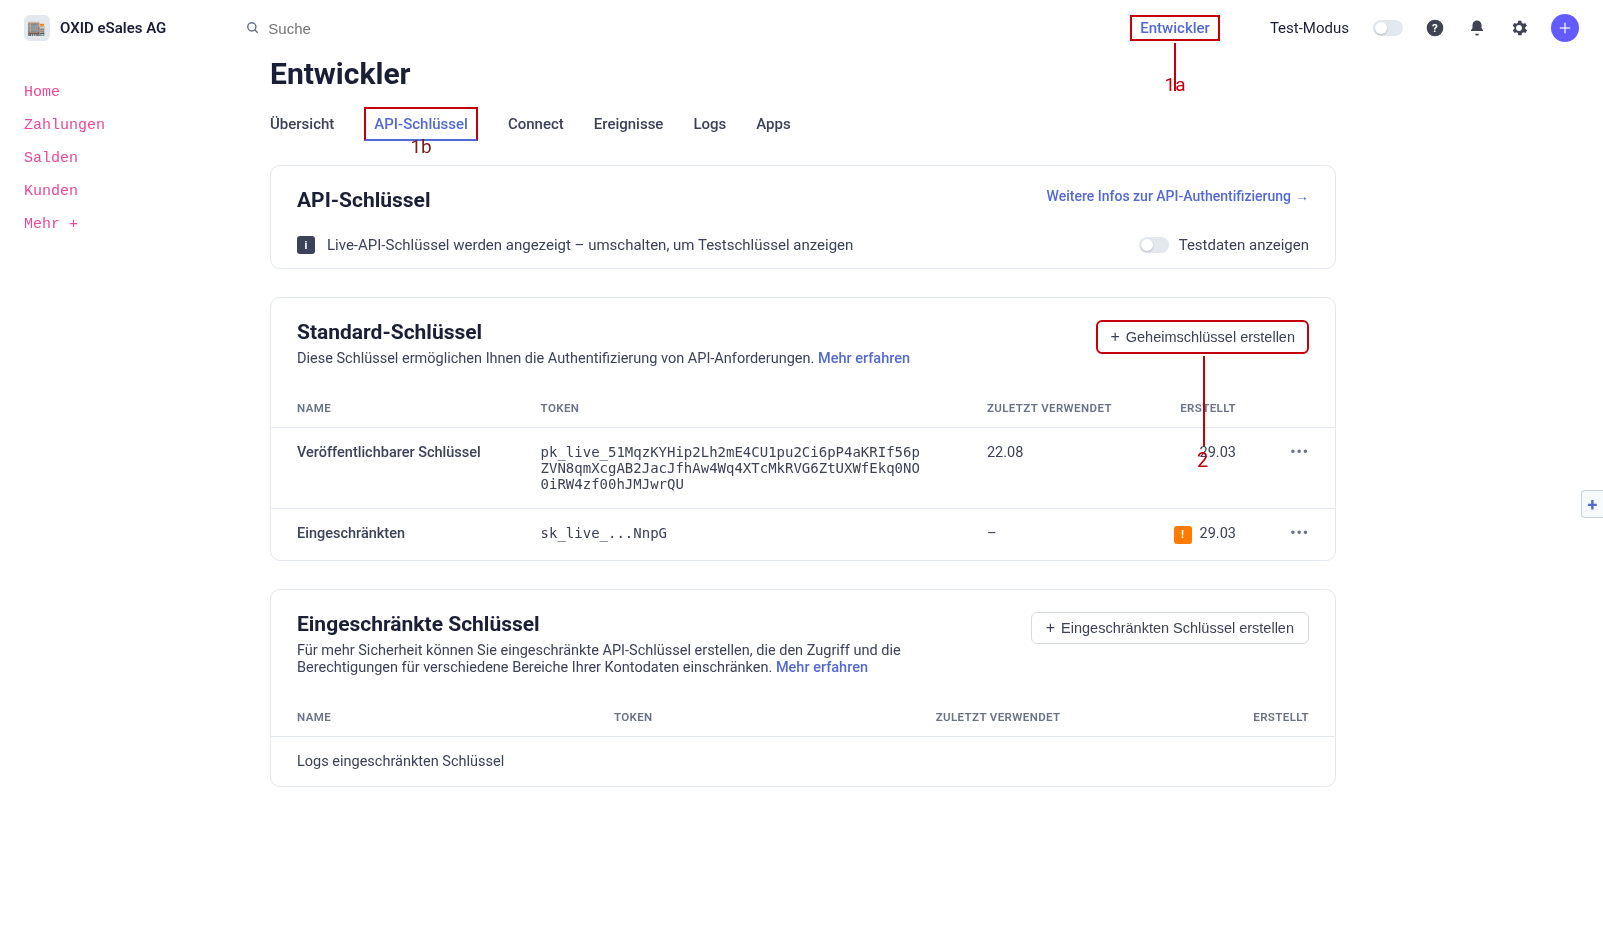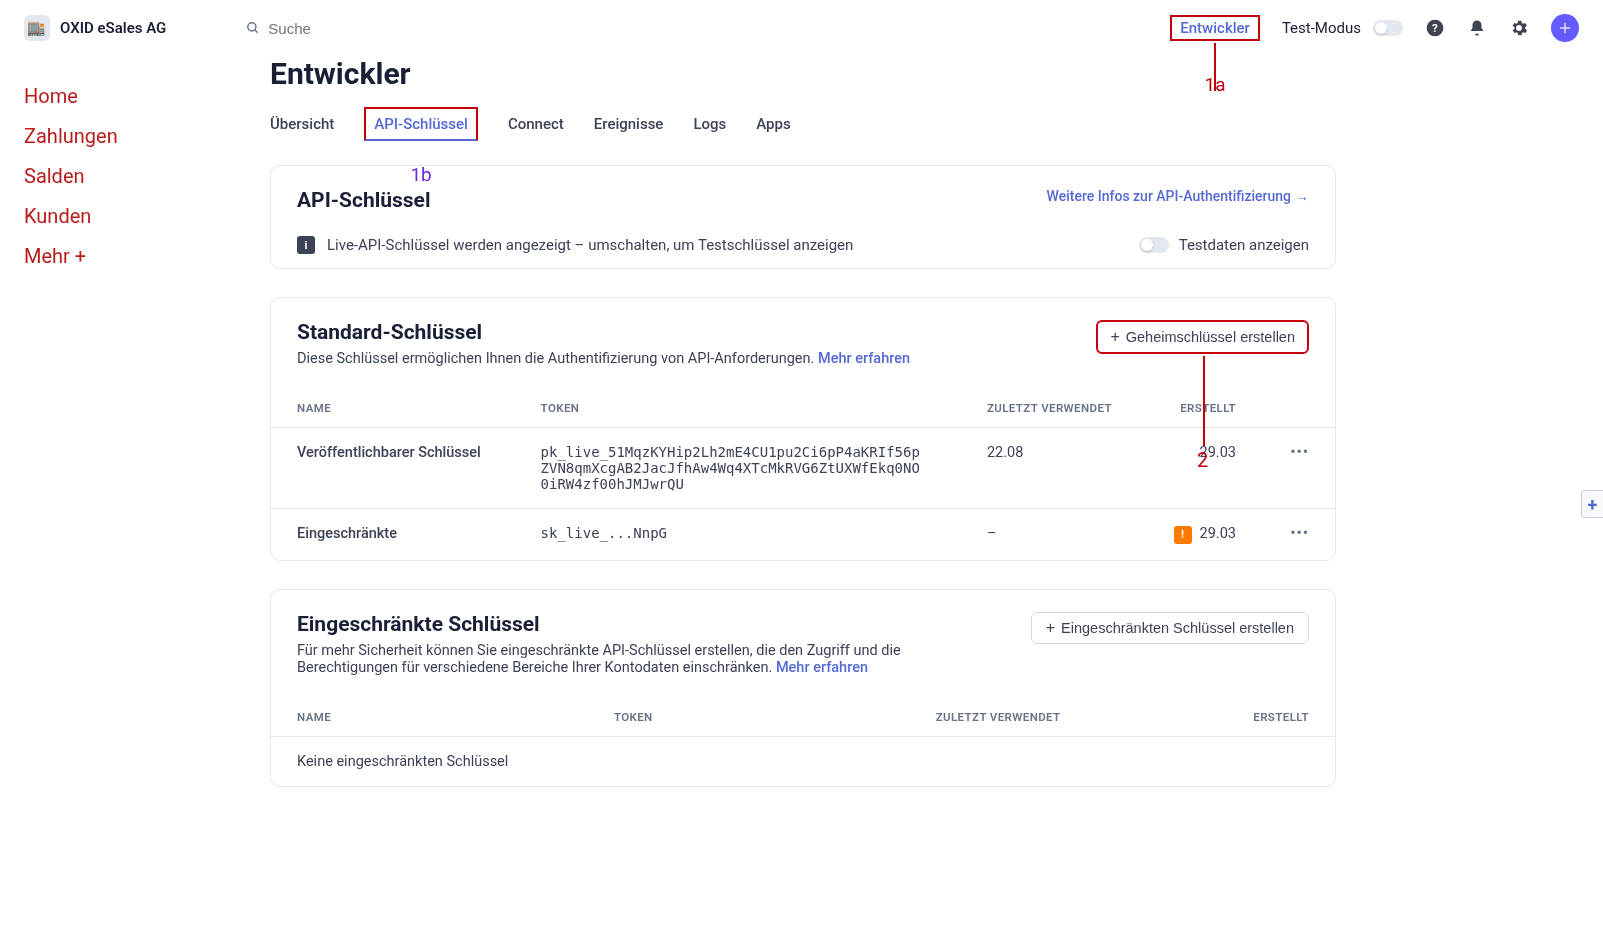--- a/index.html
+++ b/index.html
@@ -19,29 +19,29 @@
   .brand-icon {
     width: 26px; height: 26px; background: #e3e8ee; border-radius: 6px;
     display: flex; align-items: center; justify-content: center; font-size: 15px;
   }
   .search-wrap { display: flex; align-items: center; gap: 8px; color: #697386; margin-left: 60px; flex:1; }
   .search-icon { width:14px; height:14px; }
   .search-input { border:none; outline:none; font-size:15px; color:#697386; width: 200px; }
   .top-right { display:flex; align-items:center; gap: 22px; }
   .entwickler-link { color:#5469d4; font-weight:500; font-size:15px; }
   .annot-box { border: 2px solid #c4000a; padding: 2px 8px; }
-  .testmodus { display:flex; align-items:center; gap:12px; font-size:15px; color:#1a1f36;}
+  .testmodus { display:flex; align-items:center; gap:24px; font-size:15px; color:#1a1f36;margin-left:28px;}
   .toggle { width:30px; height:16px; background:#e3e8ee; border-radius:10px; position:relative; }
   .toggle::after { content:""; position:absolute; width:12px; height:12px; background:#fff; border-radius:50%; top:2px; left:2px; box-shadow:0 1px 2px rgba(0,0,0,.2);}
   .icon-btn { width:20px; height:20px; color:#404452; display:flex; align-items:center; justify-content:center;}
   .plus-circle { width:28px; height:28px; background:#635bff; border-radius:50%; color:#fff; display:flex; align-items:center; justify-content:center; font-size:18px; font-weight:bold;}
   
   .layout { display:flex; }
   .sidebar { width: 260px; padding: 20px 0 0 24px; }
-  .sidebar-item { padding: 8px 0; font-size:20px; color:#b91c1c; cursor:pointer; }
+  .sidebar-item { padding: 8px 0; font-size:15px; color:#ec4899; cursor:pointer;font-family:Liberation Mono, monospace; }
   
   .main { flex:1; padding: 0 24px 40px 10px; max-width: 1100px;}
   .page-title { font-size:30px; font-weight:700; margin-bottom: 16px; }
   
   .tabs { display:flex; gap: 30px; border-bottom: 0; margin-bottom: 24px; position:relative;}
   .tab { padding: 8px 0; font-size:15px; color:#3c4257; cursor:pointer; font-weight:500;}
   .tab.active { color:#5469d4; border-bottom: 2px solid #5469d4; }
   .tab-annot-wrap { position:relative; }
   
   .card { border:1px solid #e3e8ee; border-radius:10px; margin-bottom: 28px; overflow:hidden;}
@@ -64,21 +64,21 @@
   th { text-align:left; padding: 12px 26px; font-size:11.5px; font-weight:600; color:#697386; letter-spacing: .4px;}
   td { padding: 16px 26px; font-size:14.5px; color:#3c4257; border-top:1px solid #e3e8ee; vertical-align: top;}
   .token-text { font-family: ui-monospace, Menlo, Consolas, monospace; word-break:break-all; color:#3c4257; font-size:14px; max-width:380px; display:block;}
   .row-menu { color:#697386; font-weight:bold; letter-spacing:1px; cursor:pointer; text-align:right;}
   .warn-badge { display:inline-flex; width:18px; height:18px; background:#ff7a00; color:#fff; border-radius:3px; align-items:center; justify-content:center; font-size:11px; font-weight:bold; margin-right:8px;}
   .empty-row td { color:#3c4257; border-top:1px solid #e3e8ee;}
   
   .annot-1a-container { position:relative; display:flex; flex-direction:column; align-items:center;}
   .annot-1a-line { height:48px; width:2px; background:#c4000a;}
   .annot-1a-label { color:#c4000a; font-size:19px; position:absolute; top:58px;}
-  .annot-1b-label { color:#6d28d9; font-size:19px; position:absolute; left:50%; transform:translateX(-50%); top:56px;}
+  .annot-1b-label { color:#7f1d1d; font-size:19px; position:absolute; left:50%; transform:translateX(-50%); top:28px;}
   
   .fab-plus { position:fixed; right:0; top:490px; width:22px; height:28px; border:1px solid #c7d0db; border-right:none; background:#f7fafc; color:#5469d4; font-size:18px; font-weight:bold; display:flex; align-items:center; justify-content:center; border-radius:4px 0 0 4px;}
   
   .btn-annot2-wrap { position:relative; display:flex; flex-direction:column; align-items:center;}
   .annot-2-line { width:2px; background:#c4000a; height:90px; position:absolute; top:36px; left:50%;}
   .annot-2-label { color:#c4000a; font-size:20px; position:absolute; top:128px; left:50%; transform:translateX(-50%);}
 </style>
 </head>
 <body>
 
@@ -205,21 +205,21 @@
           <tr>
             <td style="font-weight:500;">Veröffentlichbarer Schlüssel</td>
             <td>
                 <span class="token-text">pk_live_51MqzKYHip2Lh2mE4CU1pu2Ci6pP4aKRIf56pZVN8qmXcgAB2JacJfhAw4Wq4XTcMkRVG6ZtUXWfEkq0NO0iRW4zf00hJMJwrQU</span>
               </td>
             <td>22.08</td>
             <td style="text-align:right;">29.03</td>
             <td class="row-menu">•••</td>
           </tr>
           <tr>
-            <td style="font-weight:500;">Eingeschränkte</td>
+            <td style="font-weight:500;">Eingeschränkten</td>
             <td>
                 <span class="token-text">sk_live_...NnpG</span>
               </td>
             <td>–</td>
             <td style="text-align:right; white-space:nowrap;">
               <span class="warn-badge">!</span><span>29.03</span>
             </td>
             <td class="row-menu">•••</td>
           </tr>
         </tbody>
@@ -243,21 +243,21 @@
         <thead>
           <tr>
             <th>NAME</th>
             <th style="text-align:right;">TOKEN</th>
             <th style="text-align:right;">ZULETZT VERWENDET</th>
             <th style="text-align:right;">ERSTELLT</th>
           </tr>
         </thead>
         <tbody>
           <tr class="empty-row">
-            <td colspan="4">Keine eingeschränkten Schlüssel</td>
+            <td colspan="4">Logs eingeschränkten Schlüssel</td>
           </tr>
         </tbody>
       </table>
     </div>
 
   </div>
 </div>
 
 <div class="fab-plus">+</div>
 

